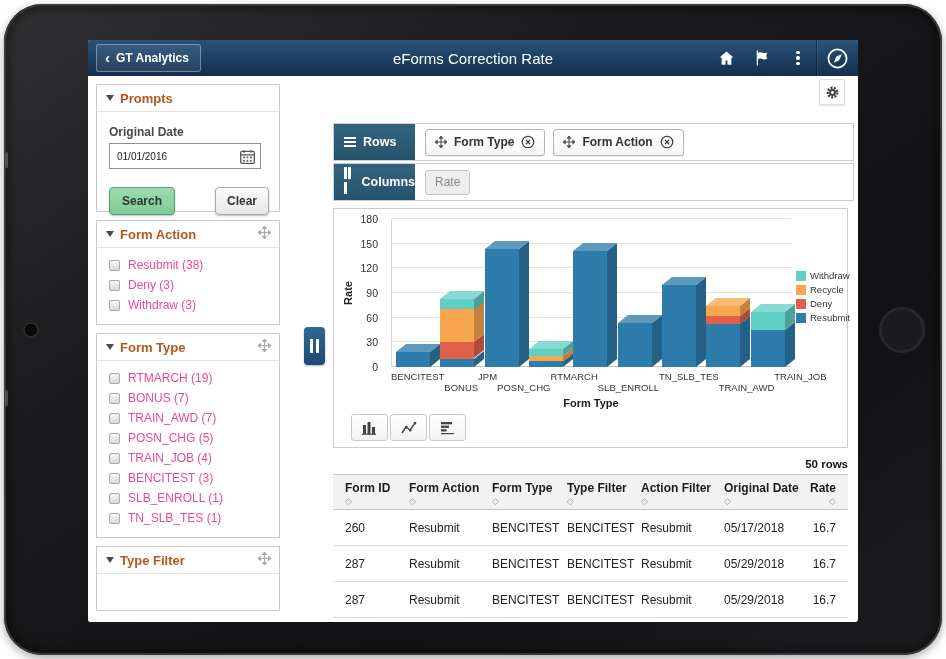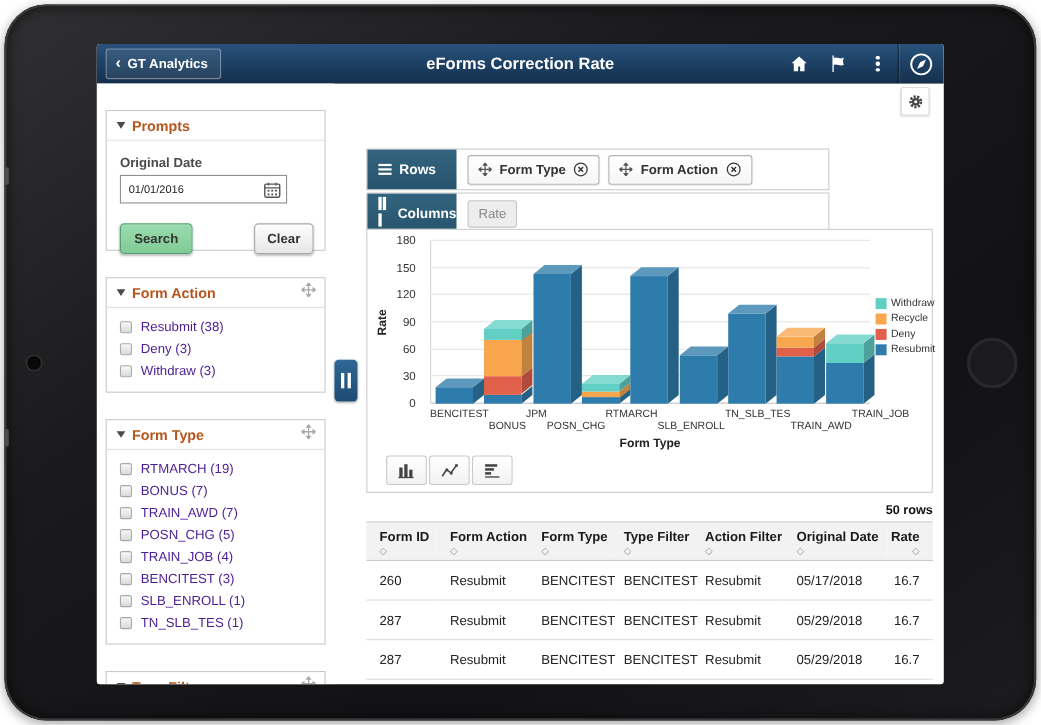--- a/index.html
+++ b/index.html
@@ -20,31 +20,31 @@
   .screen{position:absolute;left:88px;top:40px;width:770px;height:582px;background:#fff;
     border-radius:3px;overflow:hidden;}
 
   
   .app-header{position:absolute;left:0;top:0;width:770px;height:36px;
     background:linear-gradient(#2a527a 0%,#1c3f62 55%,#152f4c 100%);display:flex;align-items:center;}
   .back-btn{display:flex;align-items:center;gap:6px;height:28px;margin-left:8px;padding:0 11px 0 8px;
     border:1px solid rgba(255,255,255,.35);border-radius:3px;background:rgba(255,255,255,.08);
     color:#fff;font-size:12px;font-weight:bold;cursor:pointer;}
   .back-chevron{font-size:15px;line-height:1;margin-top:-2px;}
-  .hdr-title{position:absolute;left:0;right:0;text-align:center;color:#fff;font-size:15px;font-weight:bold;pointer-events:none;}
+  .hdr-title{position:absolute;left:0;right:0;text-align:center;color:#fff;font-size:15px;font-weight:normal;pointer-events:none;}
   .hdr-icons{position:absolute;right:0;top:0;height:36px;display:flex;align-items:center;}
   .hdr-icon{width:36px;height:36px;display:flex;align-items:center;justify-content:center;cursor:pointer;}
   .hdr-icon svg{display:block;}
   .navbar-seg{border-left:1px solid rgba(0,0,0,.45);box-shadow:inset 1px 0 0 rgba(255,255,255,.12);
     width:42px;height:36px;display:flex;align-items:center;justify-content:center;cursor:pointer;}
   .kebab span{display:block;width:3.5px;height:3.5px;border-radius:50%;background:#fff;margin:2px auto;}
 
   
   .sidebar{position:absolute;left:0;top:36px;width:216px;height:546px;background:#fff;overflow:hidden;}
-  .panel{width:200px;margin:24px 0 7px 8px;border:1px solid #c9c9c9;background:#fff;position:relative;}
+  .panel{width:184px;margin:8px 0 7px 8px;border:1px solid #c9c9c9;background:#fff;position:relative;}
   .panel-hd{display:flex;align-items:center;height:27px;padding:0 8px 0 9px;border-bottom:1px solid #e2e2e2;cursor:pointer;}
   .tri{width:0;height:0;border-left:4.5px solid transparent;border-right:4.5px solid transparent;
     border-top:6px solid #4a4a4a;margin-right:6px;}
   .panel-title{color:#b5561d;font-size:13px;font-weight:bold;flex:1;}
   .move-ic{margin-left:auto;}
   .prompts-body{position:relative;height:100px;}
   .fld-label{margin:13px 0 4px 12px;font-size:12px;font-weight:bold;color:#4a4a4a;}
   .date-wrap{position:relative;margin-left:12px;width:152px;height:26px;border:1px solid #8f8f8f;background:#fff;}
   .date-input{border:0;outline:none;width:118px;height:24px;padding:0 0 0 7px;font-size:10px;color:#222;
     font-family:Liberation Sans, sans-serif;background:transparent;}
@@ -52,34 +52,34 @@
   .btn-row{position:absolute;left:0;right:0;bottom:10px;height:28px;}
   .btn{position:absolute;height:28px;border-radius:4px;font-size:12px;font-weight:bold;color:#333;
     display:flex;align-items:center;justify-content:center;cursor:pointer;
     box-shadow:0 1px 2px rgba(0,0,0,.25);}
   .btn-search{left:12px;width:66px;background:linear-gradient(#9cdcae,#7fcb96);border:1px solid #54a271;}
   .btn-clear{right:10px;width:54px;background:linear-gradient(#fdfdfd,#e6e6e6);border:1px solid #a8a8a8;}
   .opt{display:flex;align-items:center;height:20px;padding-left:12px;}
   .opt-list{padding:7px 0 9px 0;}
   .cb{width:11px;height:11px;border:1px solid #a9a9a9;border-radius:2px;flex:0 0 auto;
     background:linear-gradient(#f8f8f8,#d9d9d9);cursor:pointer;}
-  .opt-label{margin-left:8px;font-size:12px;color:#4c1d95;white-space:nowrap;}
+  .opt-label{margin-left:8px;font-size:12px;color:#ec4899;white-space:nowrap;}
 
   
   .handle{position:absolute;left:216px;top:287px;width:21px;height:38px;border-radius:4px;
     background:linear-gradient(#2f6795,#1e4b74);display:flex;align-items:center;justify-content:center;gap:3px;
     cursor:pointer;box-shadow:0 1px 2px rgba(0,0,0,.3);}
   .handle i{display:block;width:3px;height:14px;background:#fff;}
 
   
   .gear-btn{position:absolute;left:731px;top:39px;width:26px;height:26px;border:1px solid #ddd;border-radius:2px;
     background:#fff;display:flex;align-items:center;justify-content:center;cursor:pointer;
     box-shadow:0 1px 2px rgba(0,0,0,.12);}
 
-  .pivot{position:absolute;left:245px;top:95px;width:421px;}
+  .pivot{position:absolute;left:245px;top:83px;width:521px;}
   .pivot-row{display:flex;align-items:center;height:38px;border:1px solid #ccc;background:#fff;margin-bottom:2px;}
   .pivot-label{width:81px;height:100%;background:linear-gradient(#33647f,#27536c);color:#fff;
     display:flex;align-items:center;gap:7px;padding-left:10px;font-size:12.5px;font-weight:bold;flex:0 0 auto;}
   .rows-glyph i{display:block;width:12px;height:2px;background:#fff;margin:2px 0;}
   .cols-glyph i{display:inline-block;width:2.5px;height:12px;background:#fff;margin-right:1.5px;}
   .chip-zone{display:flex;align-items:center;padding-left:10px;gap:8px;}
   .chip{display:inline-flex;align-items:center;gap:7px;height:27px;padding:0 9px;border:1px solid #b3b3b3;
     border-radius:3px;background:linear-gradient(#fff,#f6f6f6);font-size:12px;font-weight:bold;color:#333;
     cursor:pointer;box-shadow:0 1px 1px rgba(0,0,0,.08);white-space:nowrap;}
   .chip.rate{height:25px;background:#ededed;color:#888;border-color:#c6c6c6;box-shadow:none;font-weight:normal;cursor:default;}

